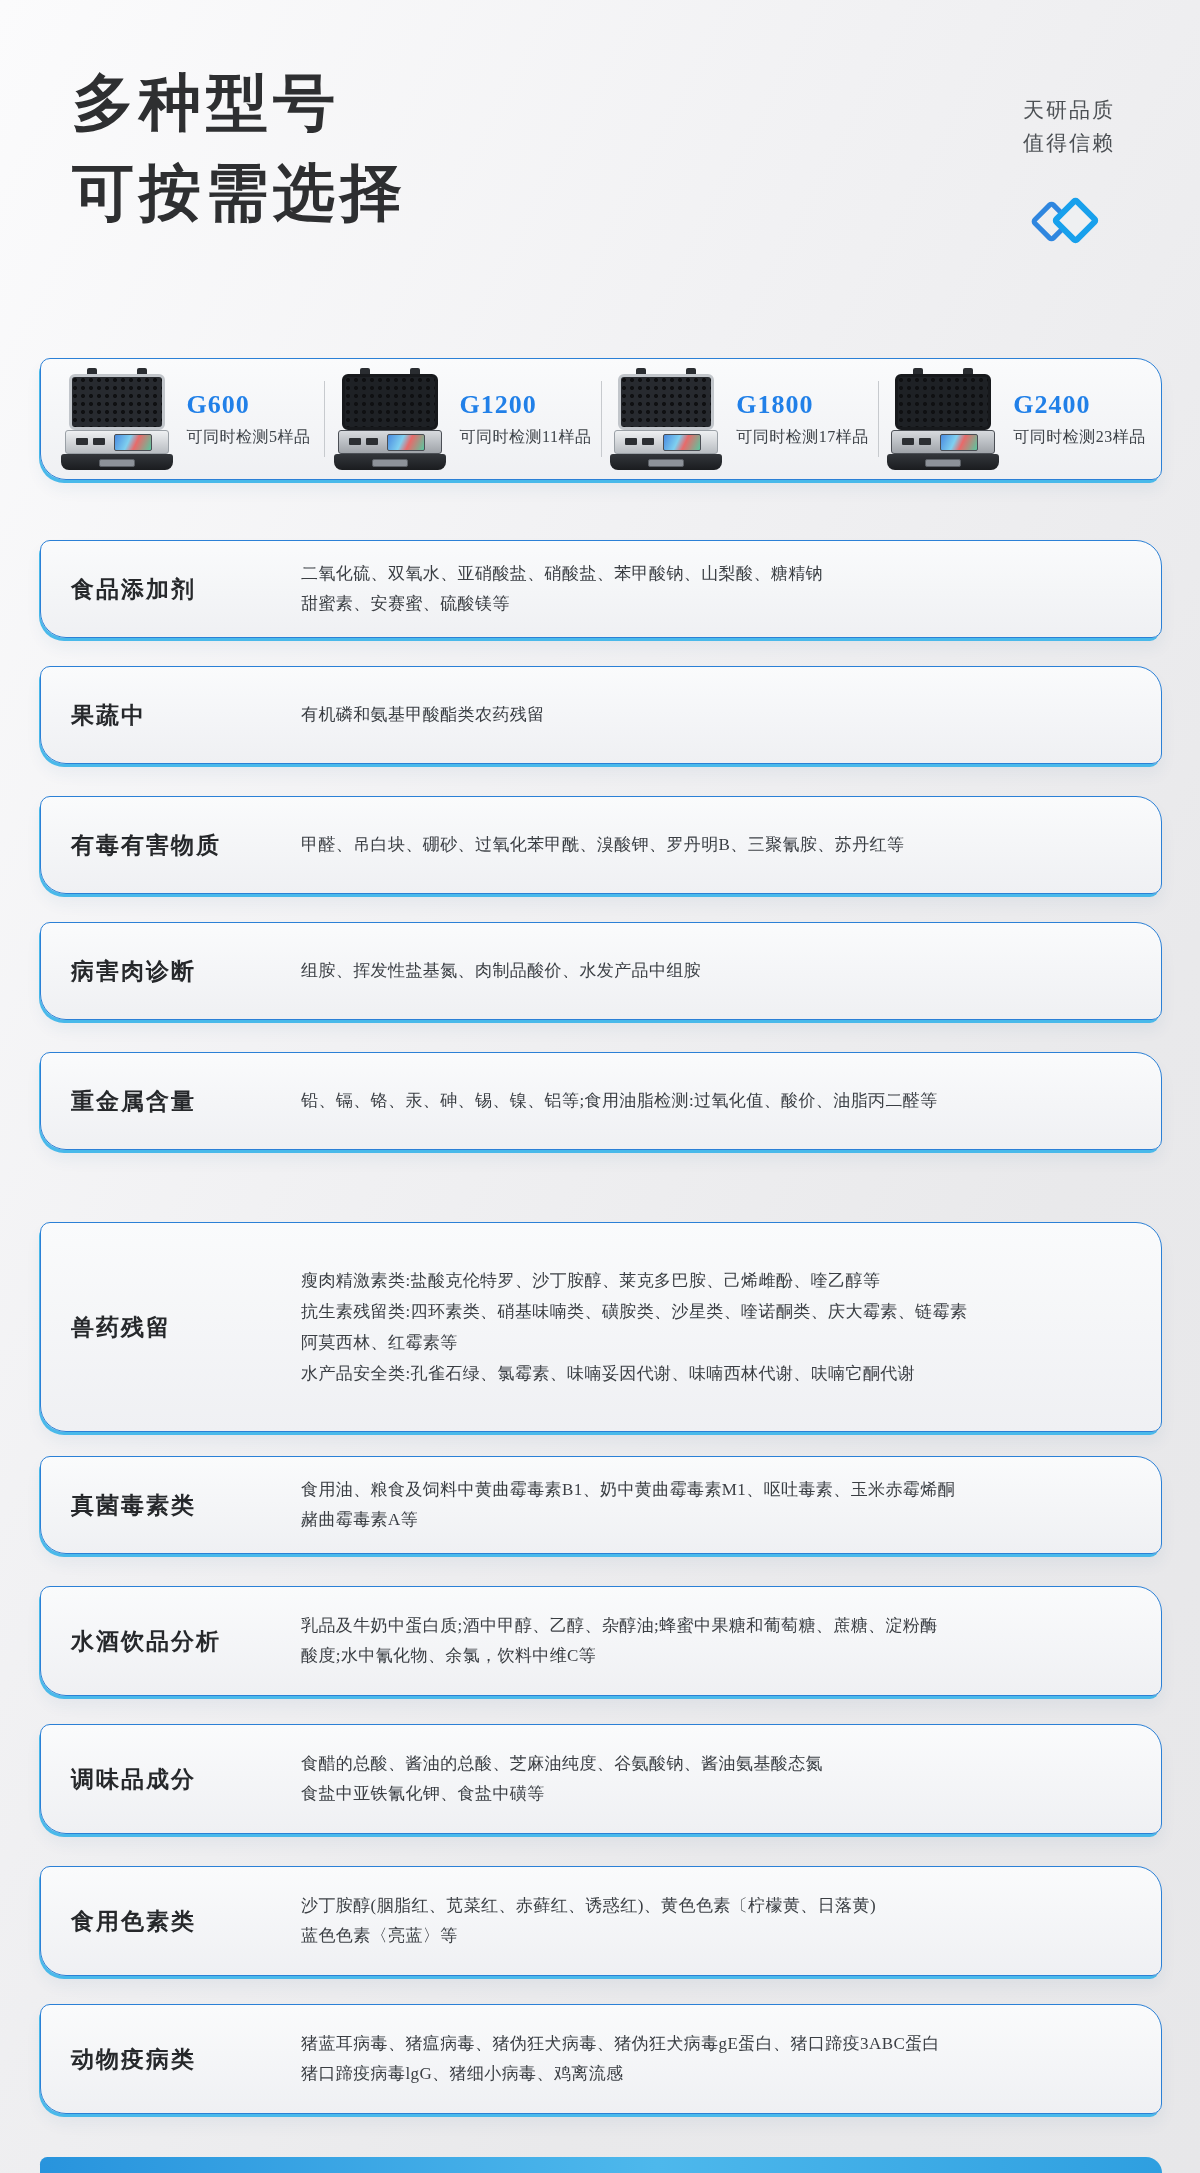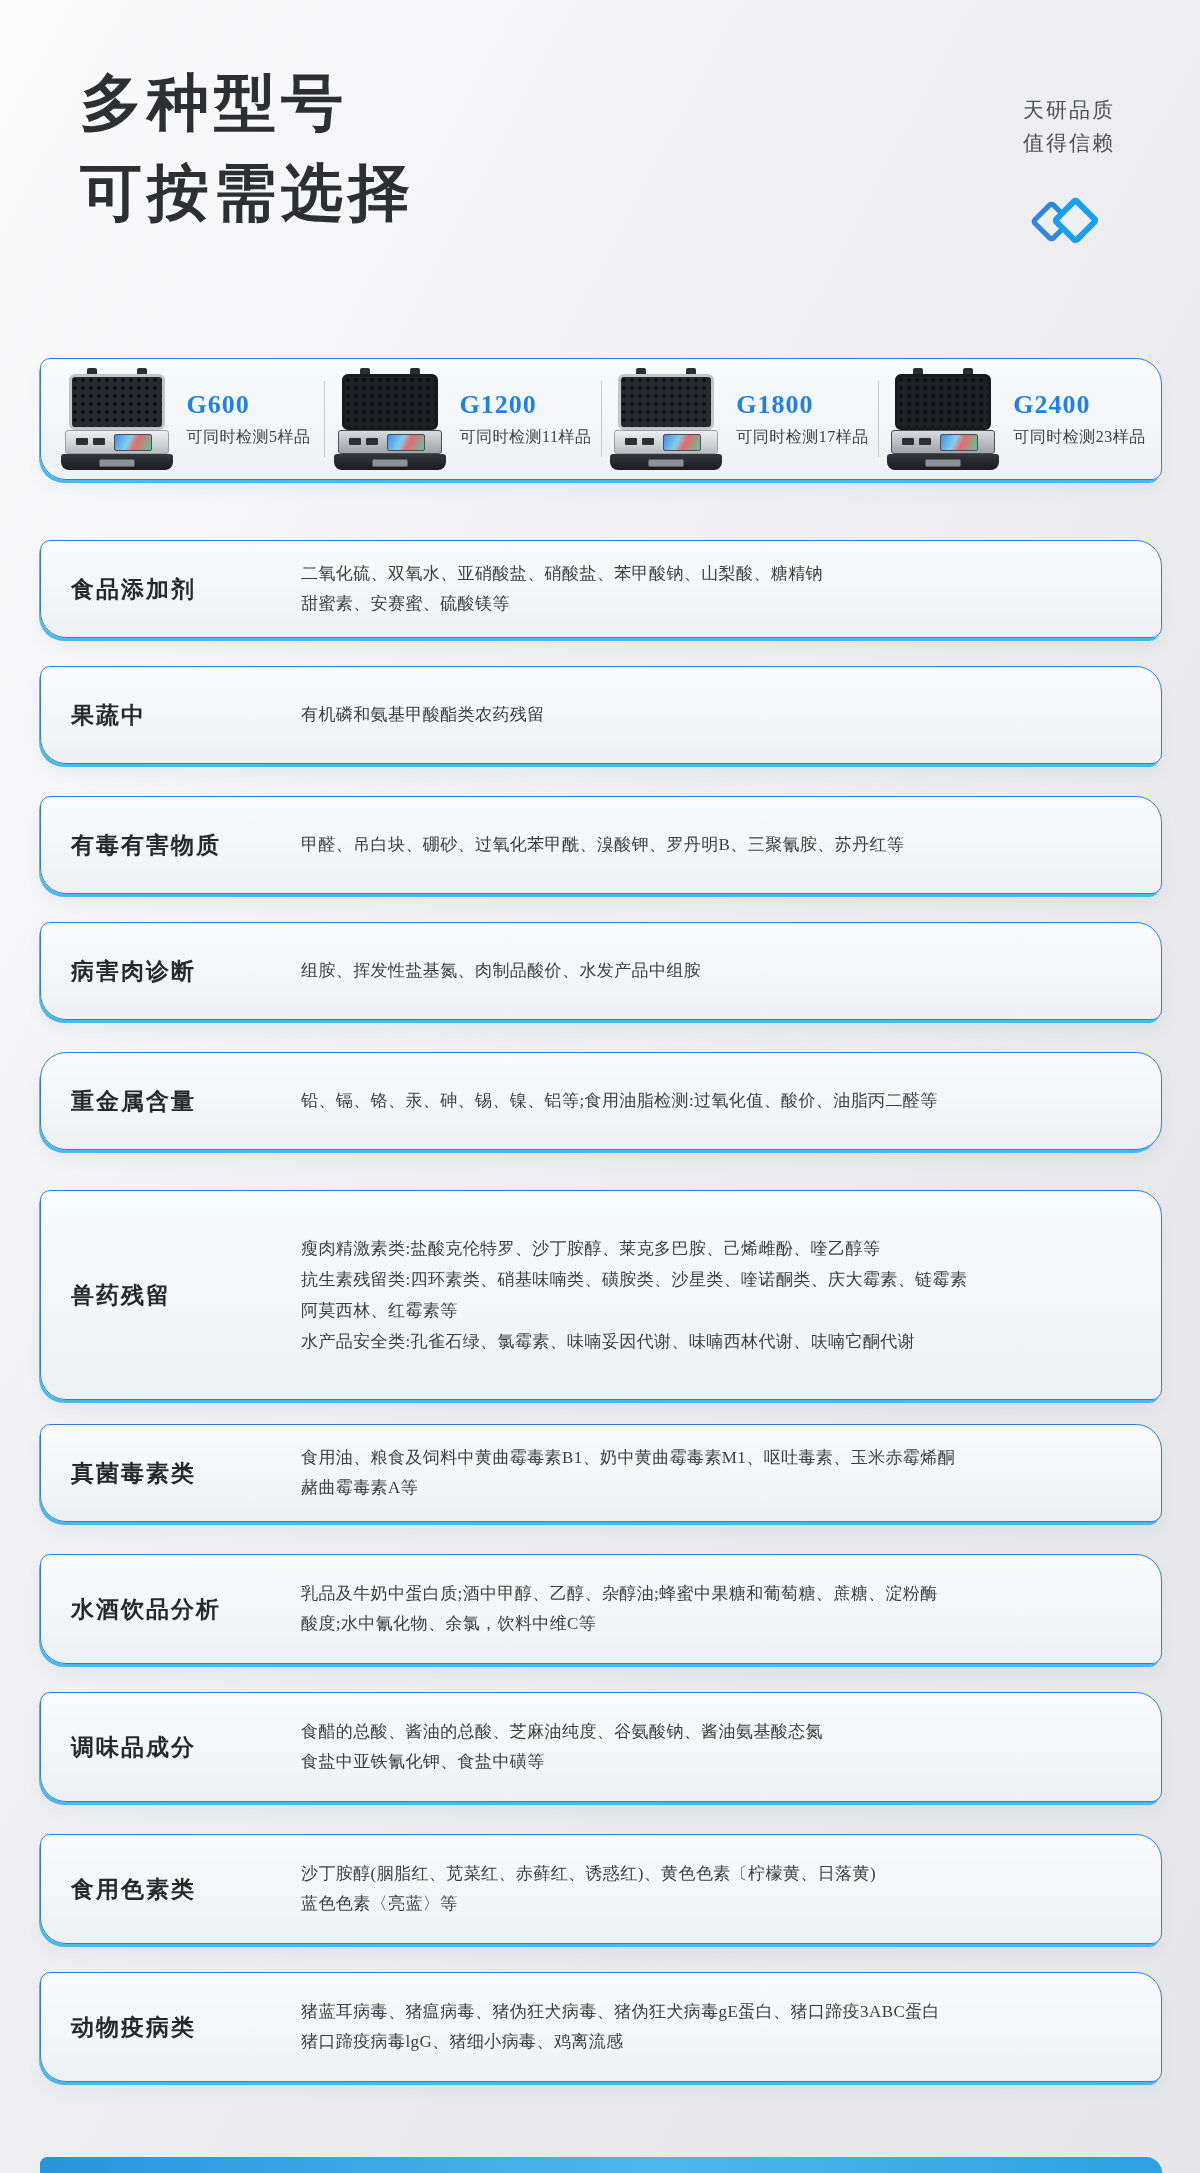--- a/index.html
+++ b/index.html
@@ -9,21 +9,21 @@
     background:#ededef;
     -webkit-font-smoothing:antialiased;
   }
   .page{
     position:relative;width:1200px;height:2173px;overflow:hidden;
     background:linear-gradient(118deg,#fbfbfc 0%,#f1f1f3 38%,#e9e9eb 72%,#e7e7e9 100%);
   }
   
   .header{position:relative;height:270px;}
   .page-title{
-    position:absolute;left:80px;top:58px;
+    position:absolute;left:72px;top:58px;
     font-size:62px;line-height:90px;font-weight:700;color:#2e2f31;
     letter-spacing:5px;
   }
   .tagline{
     position:absolute;right:85px;top:94px;text-align:right;
     font-size:21px;line-height:33px;color:#4c5054;letter-spacing:2px;
   }
   .logo{position:absolute;left:1035px;top:197px;width:66px;height:52px;}
   .logo .d1,.logo .d2{position:absolute;box-sizing:border-box;transform:rotate(45deg);border-radius:5px;}
   .logo .d1{left:1px;top:9px;width:31px;height:31px;border:5px solid #2f86df;}
@@ -68,21 +68,21 @@
     border:1px solid #2b80d6;border-radius:10px 26px 10px 26px;
     background:linear-gradient(180deg,#fafbfc,#eff0f3);
     box-shadow:-2px 4px 0 -1px #49b9ea,0 10px 16px rgba(40,90,140,0.06);
     display:flex;align-items:center;padding:16px 30px;
   }
   .card.tall{min-height:110px;}
   .card.big{min-height:210px;}
   .card .ctitle{width:230px;flex:none;font-size:23px;font-weight:700;color:#26282b;letter-spacing:2px;}
   .card .cbody{font-size:17px;color:#3a3e43;line-height:30px;letter-spacing:0.4px;}
   .card.big .cbody{line-height:31px;}
-  .mb32{margin-bottom:32px;} .mb52{margin-bottom:40px;border-radius:26px;} .mb24{margin-bottom:24px;}
+  .mb32{margin-bottom:32px;} .mb52{margin-bottom:72px;} .mb24{margin-bottom:24px;}
   
   .next-band{
     position:absolute;left:40px;bottom:0;width:1122px;height:16px;
     border-radius:10px 22px 0 0;
     background:linear-gradient(90deg,#2894dd,#4db8ec 55%,#2e9fe0);
   }
 </style>
 </head>
 <body>
 

